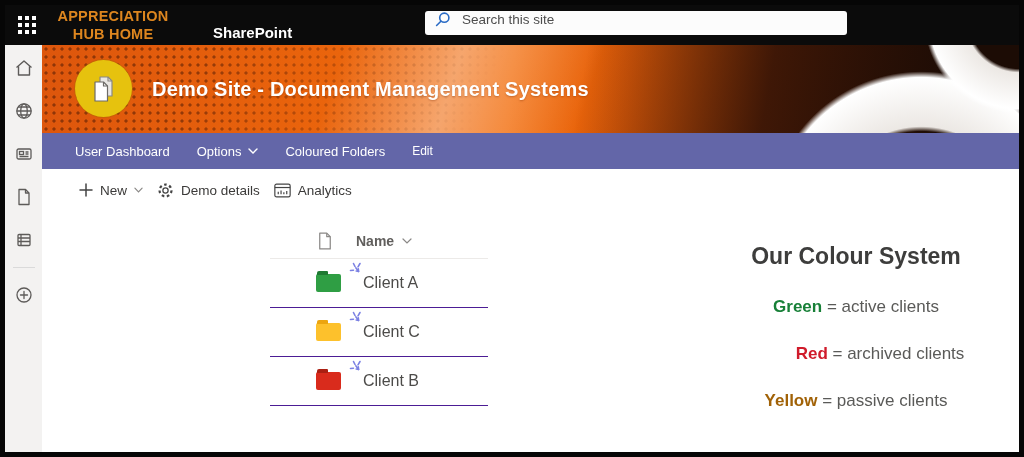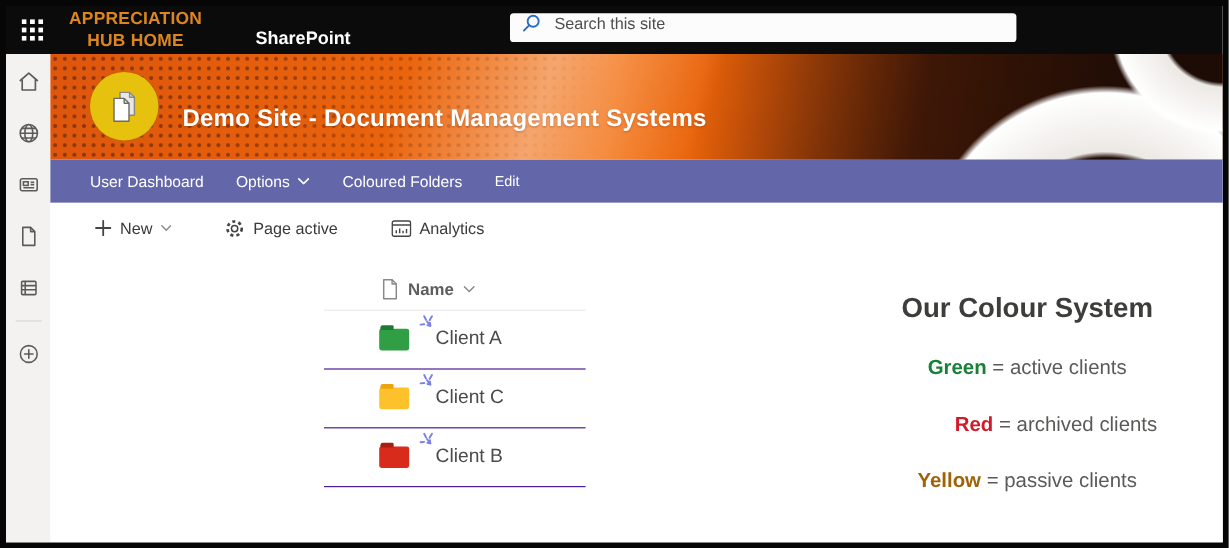--- a/index.html
+++ b/index.html
@@ -30,36 +30,36 @@
       radial-gradient(circle at 90% 205%, rgba(255,255,255,0) 94px, #ece8e4 99px, #ffffff 148px, rgba(255,255,255,0) 154px),
       linear-gradient(100deg, rgba(40,14,6,0) 55%, rgba(40,14,6,.85) 74%, #1c0c05 94%),
       linear-gradient(108deg, rgba(255,255,255,0) 30%, rgba(255,255,255,.40) 42%, rgba(255,255,255,0) 56%),
       linear-gradient(95deg, #dd560c, #f26d0c 48%, #e35d09 60%, #c24d07 74%, #8a3305 88%, #5d2104);}
   .banner::before{content:'';position:absolute;inset:0;
     background-image:radial-gradient(rgba(55,16,4,.5) 1.3px, rgba(0,0,0,0) 1.9px);
     background-size:8px 8px;
     -webkit-mask-image:linear-gradient(112deg, rgba(0,0,0,.95) 16%, rgba(0,0,0,0) 46%);
     mask-image:linear-gradient(112deg, rgba(0,0,0,.95) 16%, rgba(0,0,0,0) 46%);}
   .site-logo{position:absolute;left:33px;top:15px;width:57px;height:57px;border-radius:50%;background:#e6c20e;display:flex;align-items:center;justify-content:center;box-shadow:0 0 0 1px rgba(160,110,0,.35);}
-  .banner-title{position:absolute;left:110px;top:10px;height:100%;display:flex;align-items:center;color:#fff;font-size:20px;font-weight:700;letter-spacing:.2px;text-shadow:0 1px 2px rgba(110,35,0,.35);}
+  .banner-title{position:absolute;left:110px;top:0;height:100%;display:flex;align-items:center;color:#fff;font-size:20px;font-weight:700;letter-spacing:.2px;text-shadow:0 1px 2px rgba(110,35,0,.35);}
 
   
   .navbar{height:36px;background:#6366a8;display:flex;align-items:center;padding-left:33px;gap:27px;flex:0 0 auto;}
   .nav-item{color:#fff;font-size:13px;display:flex;align-items:center;gap:7px;cursor:pointer;white-space:nowrap;}
   .nav-item.small{font-size:12px;}
 
   
-  .toolbar{height:42px;background:#fff;display:flex;align-items:center;padding-left:37px;gap:44px;flex:0 0 auto;}
+  .toolbar{height:42px;background:#fff;display:flex;align-items:center;padding-left:37px;gap:14px;flex:0 0 auto;}
   .tb-btn{display:flex;align-items:center;gap:7px;color:#3b3a39;font-size:13.5px;cursor:pointer;background:none;border:none;padding:0;}
 
   
   .content{position:relative;flex:1;background:#fff;}
 
   .doc-list{position:absolute;left:228px;top:12px;width:218px;}
-  .list-header{display:flex;align-items:center;height:36px;padding-left:48px;gap:8px;border-bottom:1px solid #eceae8;color:#605e5c;font-size:14px;font-weight:600;}
+  .list-header{display:flex;align-items:center;height:36px;padding-left:48px;gap:24px;border-bottom:1px solid #eceae8;color:#605e5c;font-size:14px;font-weight:600;}
   .hdr-name{display:flex;align-items:center;gap:8px;cursor:pointer;}
   .file-row{display:flex;align-items:center;height:49px;padding-left:46px;border-bottom:1px solid #4c1d95;font-size:16px;color:#4c4b49;cursor:pointer;}
   .folder{position:relative;width:25px;height:18px;border-radius:2px;background:var(--fc);margin-right:22px;flex:0 0 auto;}
   .folder::before{content:'';position:absolute;top:-3px;left:1px;width:11px;height:4px;border-radius:2px 1px 0 0;background:var(--ft);}
   .row-name{position:relative;}
   .sparkle{position:absolute;left:-14px;top:-12px;}
 
   .legend{position:absolute;left:662px;top:32px;width:304px;text-align:center;}
   .legend-title{font-size:23px;font-weight:700;color:#3d3d3c;margin:0;}
   .legend-entry{margin-top:27px;font-size:17px;color:#5a5a58;}
@@ -206,21 +206,21 @@
               <path d="M1 1 L5 5 L9 1" stroke="#8a8886" stroke-width="1.3" fill="none" stroke-linecap="round"></path>
             </svg>
         </button>
         <button class="tb-btn">
           <svg width="17" height="17" viewBox="0 0 20 20">
               <g stroke="#444" fill="none">
                 <circle cx="10" cy="10" r="7" stroke-width="2.6" stroke-dasharray="3 3.1"></circle>
                 <circle cx="10" cy="10" r="3.1" stroke-width="1.5"></circle>
               </g>
             </svg>
-          <span>Page active</span>
+          <span>Demo details</span>
         </button>
         <button class="tb-btn">
           <svg width="17" height="15" viewBox="0 0 20 17">
               <g stroke="#444" fill="none" stroke-width="1.4">
                 <rect x="1" y="1" width="18" height="15" rx="2"></rect>
                 <path d="M1 5 H19"></path>
                 <path d="M5 13 V10 M8.3 13 V8.5 M11.6 13 V10.5 M15 13 V9"></path>
               </g>
             </svg>
           <span>Analytics</span>

